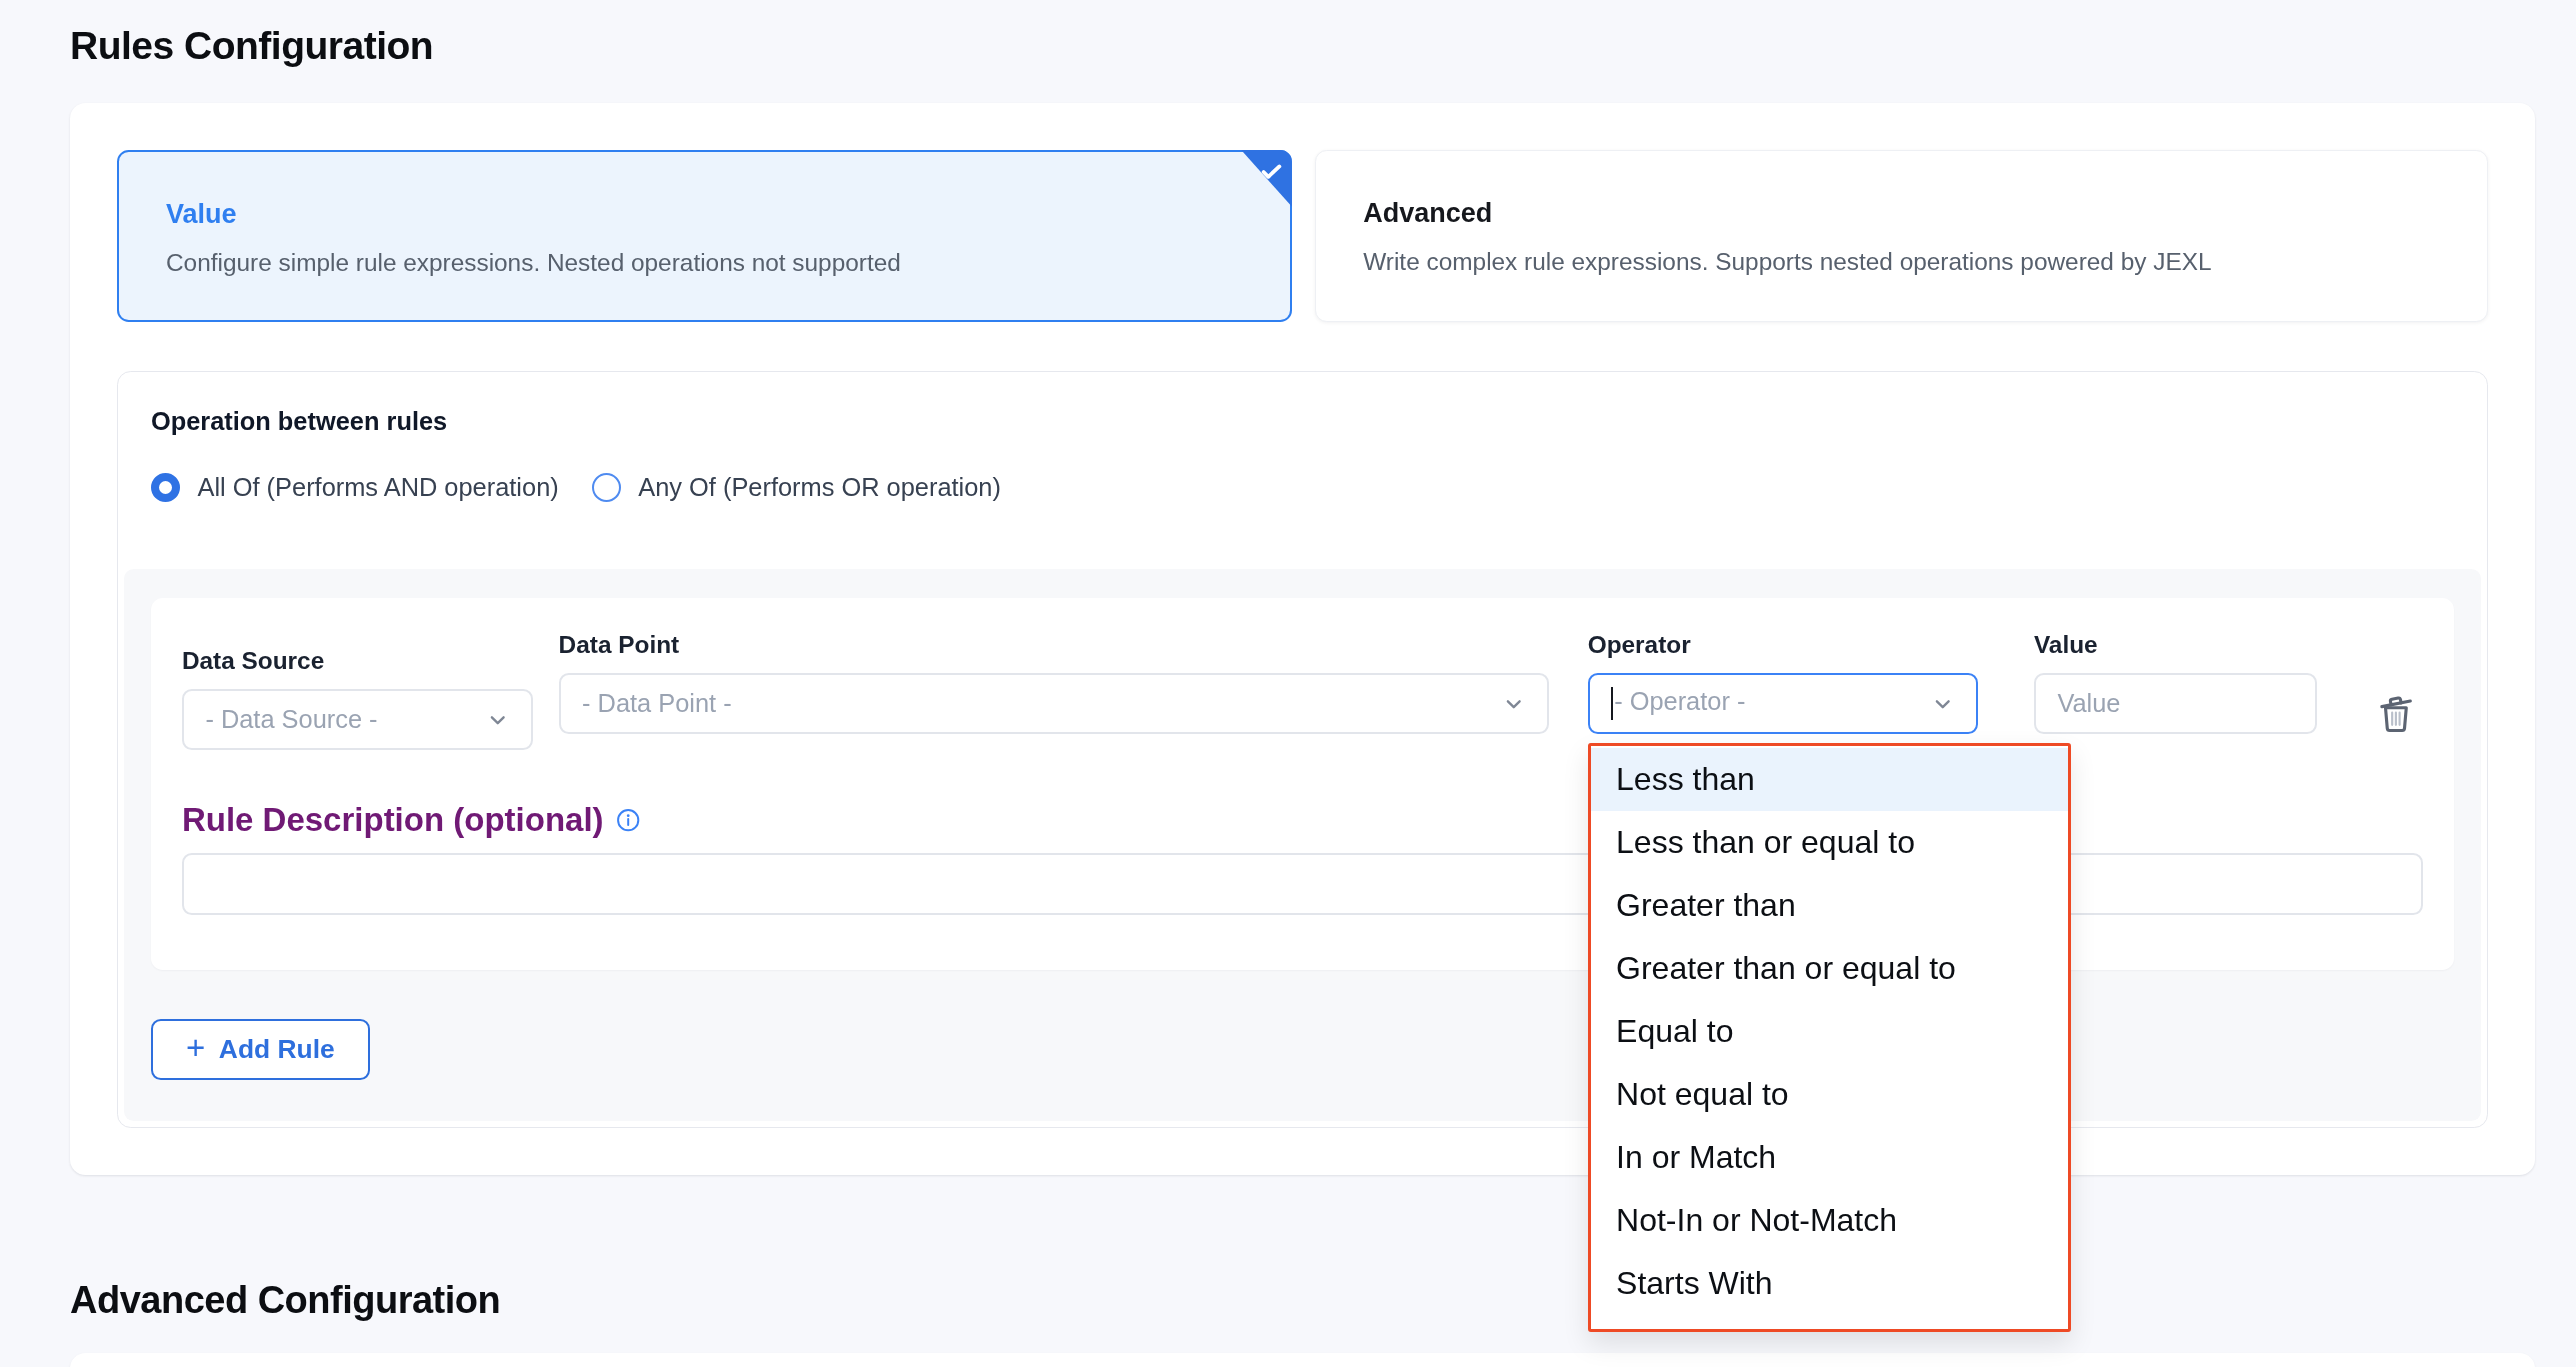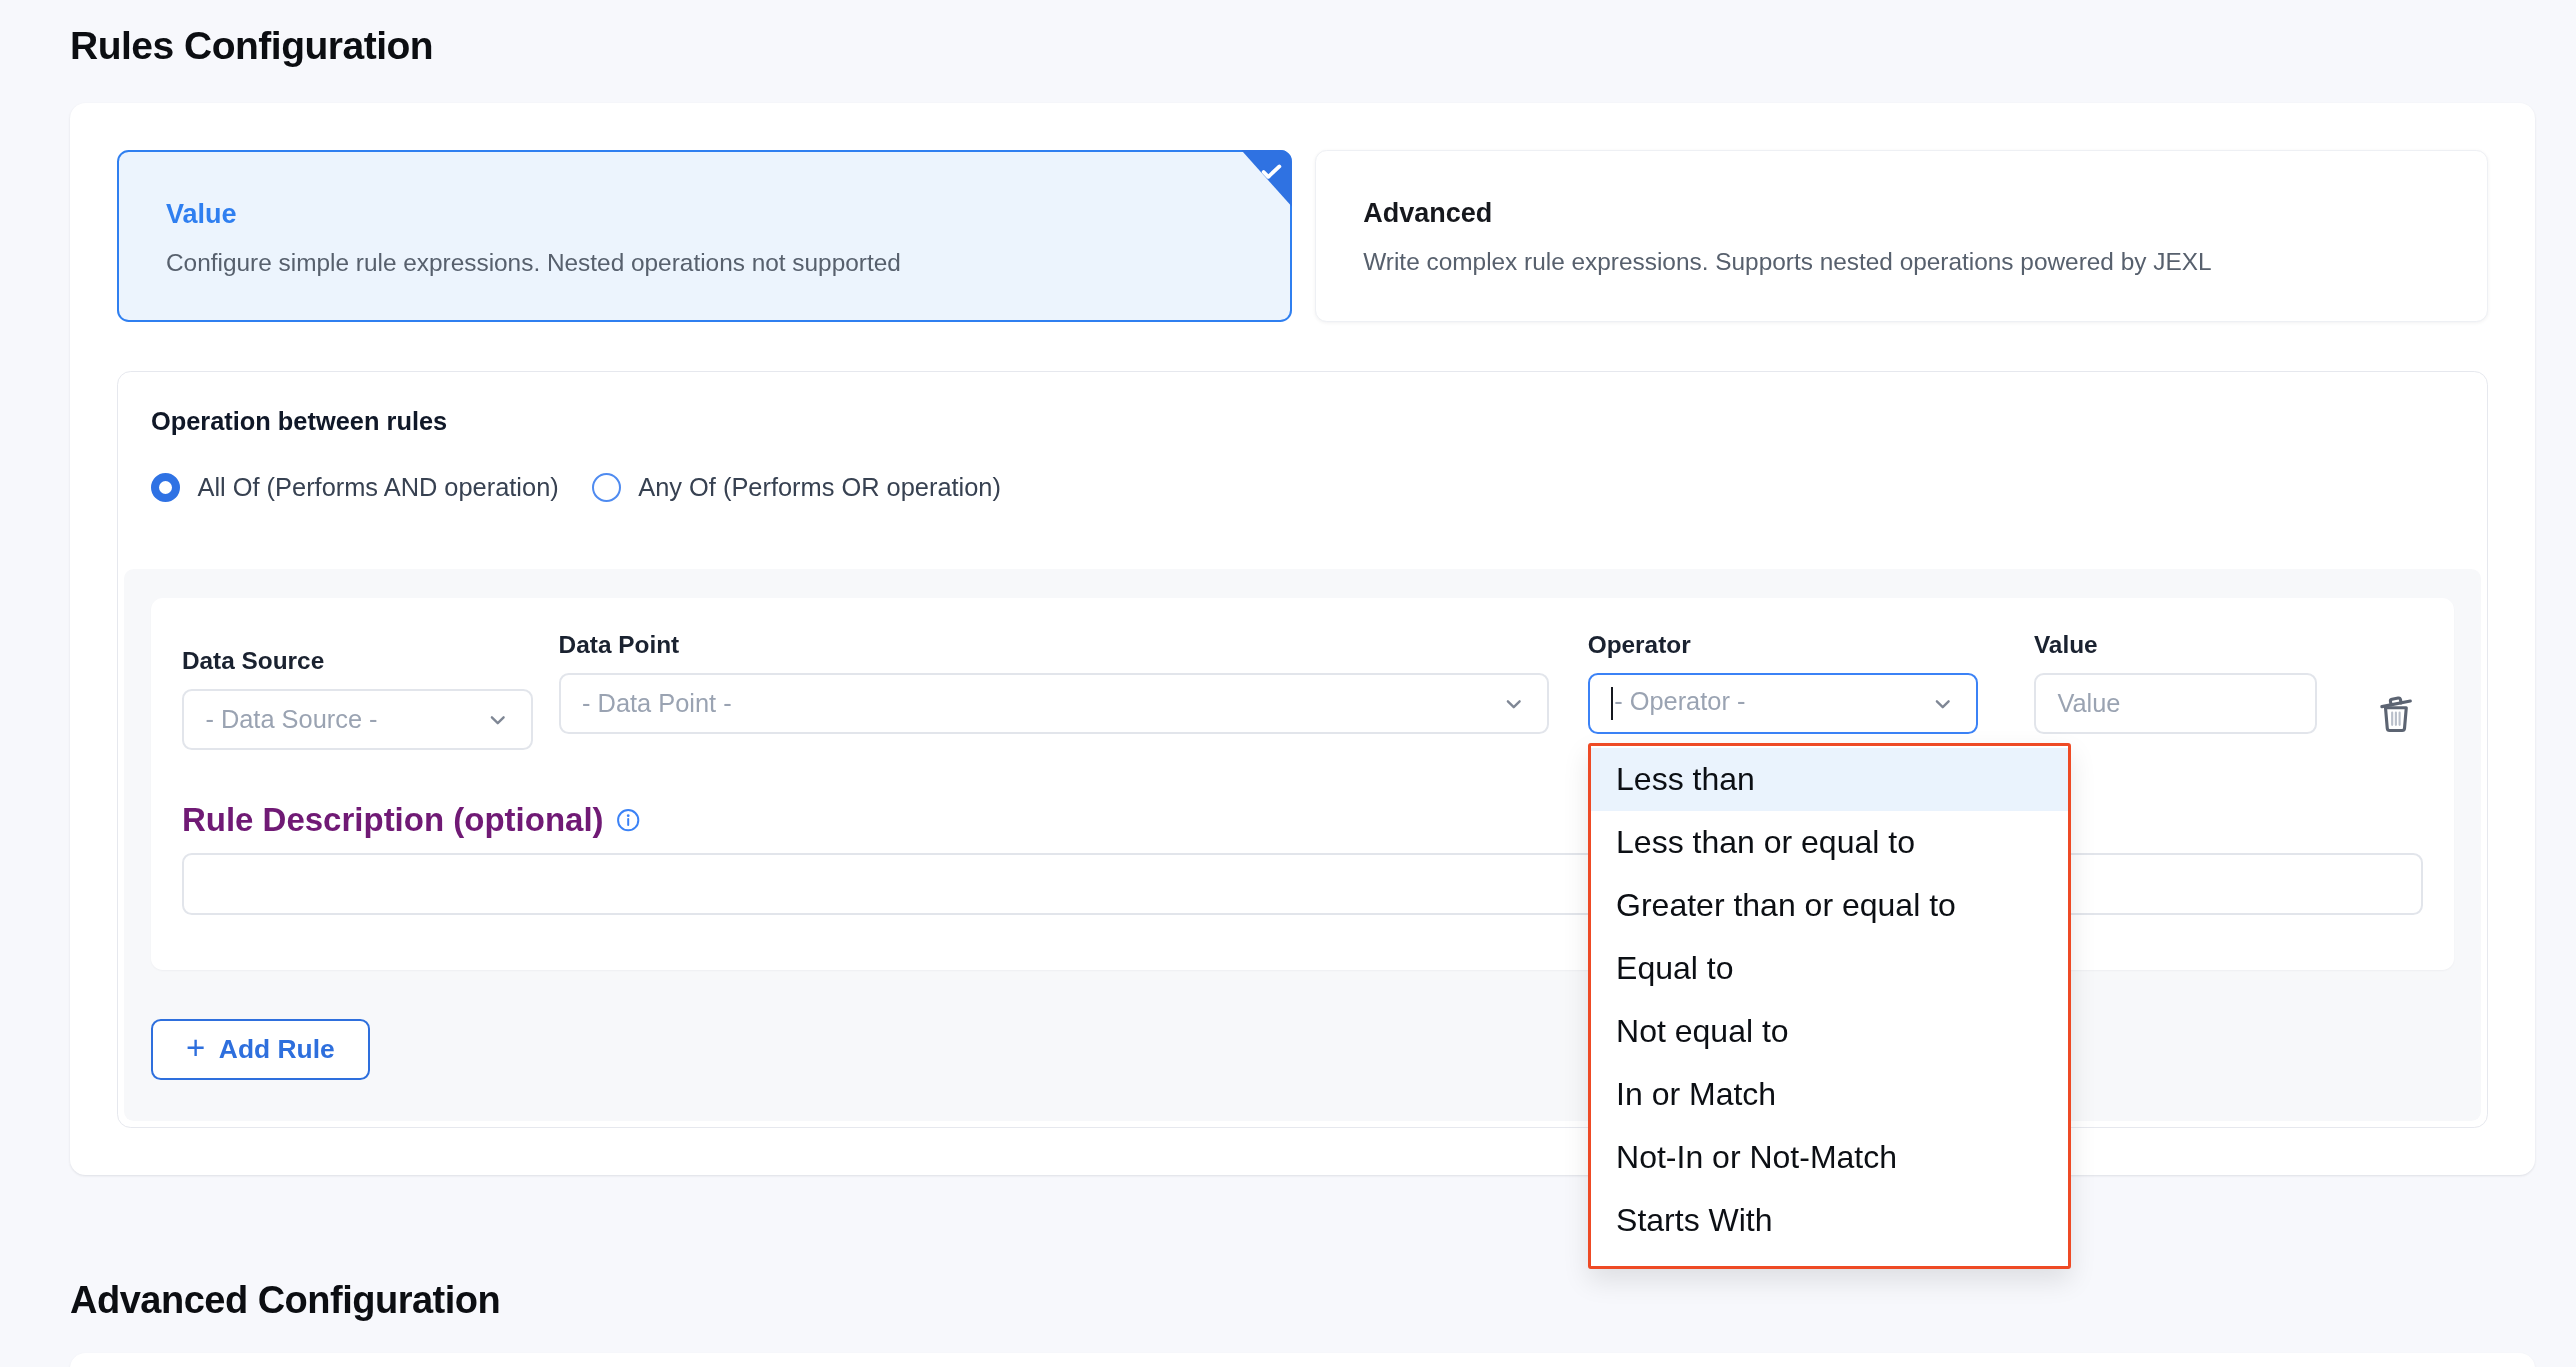--- a/index.html
+++ b/index.html
@@ -206,20 +206,21 @@
               <div class="selectbox selectbox--focus">
                 <span class="sel-text"><span class="caret"></span><span>- Operator -</span></span>
                 <svg class="chev" width="23.5" height="23.5" viewBox="0 0 24 24" fill="none">
                     <path d="M6 9.5l6 6 6-6" stroke="#7f8795" stroke-width="2.4" stroke-linecap="round" stroke-linejoin="round"></path>
                   </svg>
               </div>
 
               <div class="dropdown">
                 <div class="dd-option dd-option--highlight">Less than</div>
                 <div class="dd-option">Less than or equal to</div>
+                <div class="dd-option">Greater than</div>
                 <div class="dd-option">Greater than or equal to</div>
                 <div class="dd-option">Equal to</div>
                 <div class="dd-option">Not equal to</div>
                 <div class="dd-option">In or Match</div>
                 <div class="dd-option">Not-In or Not-Match</div>
                 <div class="dd-option">Starts With</div>
               </div>
             </div>
 
             <div class="field f-val">

